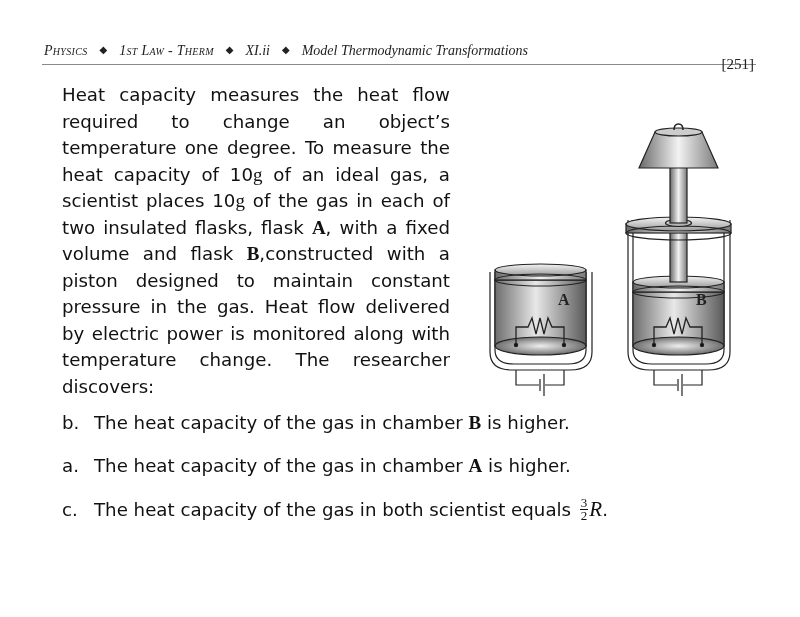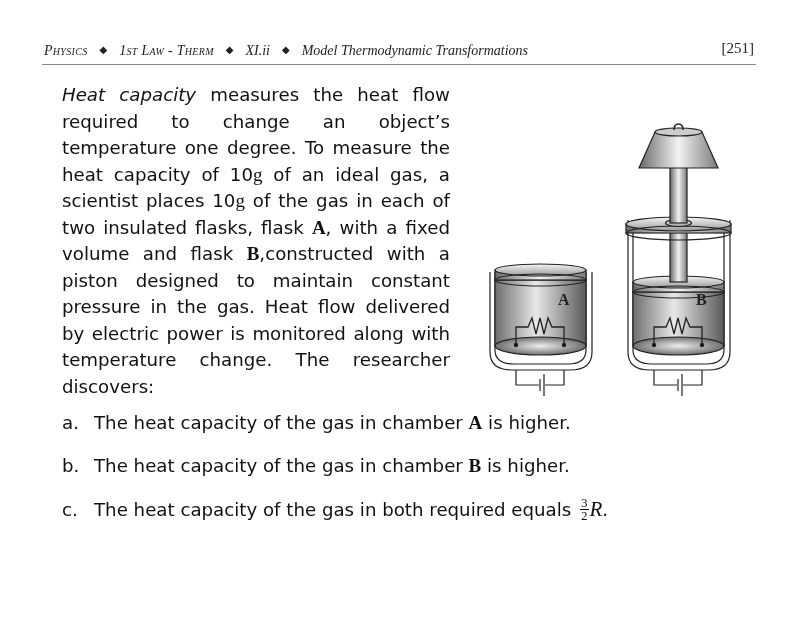--- a/index.html
+++ b/index.html
@@ -7,27 +7,27 @@
   .header {
     position: absolute; left: 42px; top: 40px; width: 714px; height: 24px;
     font-family: "Liberation Serif", "DejaVu Serif", serif; font-style: italic;
     font-size: 14px; color: #222;
     border-bottom: 1.5px solid #8a8a8a;
     text-align: center;
   }
   .header .crumbs { position: absolute; left: 2px; top: 3px; white-space: nowrap; }
   .header .sc { font-variant: small-caps; letter-spacing: 0.3px; }
   .header .sep { font-style: normal; font-size: 10px; margin: 0 12px; position: relative; top: -2px; }
-  .header .page { position: absolute; right: 2px; top: 0; font-style: normal; font-size: 15px; margin-left: 7px; }
+  .header .page { position: absolute; right: 2px; top: 16px; font-style: normal; font-size: 15px; margin-left: 7px; }
   .body-text {
     position: absolute; left: 62px; top: 82px; width: 388px;
     font-family: "DejaVu Sans", sans-serif; font-size: 18.2px; line-height: 26.5px;
     text-align: justify; color: #111;
   }
-  .body-text .em { font-style: italic; }
+  .body-text .em { }
   .serif { font-family: "Liberation Serif", "DejaVu Serif", serif; font-size: 19px; }
   .serif-b { font-family: "Liberation Serif", "DejaVu Serif", serif; font-weight: bold; font-size: 19px; }
   .figure { position: absolute; left: 482px; top: 120px; width: 290px; height: 280px; }
   .options { position: absolute; left: 62px; top: 408px; width: 640px;
     font-family: "DejaVu Sans", sans-serif; font-size: 18.2px; color: #111; }
   .option { height: 43px; line-height: 30px; white-space: nowrap; }
   .option .letter { display: inline-block; width: 32px; }
   .frac { display: inline-block; vertical-align: middle; text-align: center;
     font-family: "Liberation Serif", serif; font-size: 13px; line-height: 12px; margin: 0 1px 0 3px; position: relative; top: -2px; }
   .frac span { display: block; }
@@ -115,21 +115,21 @@
       <polyline points="220,250 220,265 201,265" fill="none"></polyline>
       <line x1="196" y1="259" x2="196" y2="271" stroke-width="1.2"></line>
       <line x1="200" y1="254" x2="200" y2="276" stroke-width="1.2"></line>
     </g>
     <text x="214" y="185" font-family="Liberation Serif, serif" font-weight="bold" font-size="16" fill="#222">B</text>
   </svg>
 </div>
 
 <div class="options">
   <div class="option">
+    <span class="letter">b.</span><span>The heat capacity of the gas in chamber </span><span class="serif-b">B</span><span> is higher.</span>
+  </div>
+  <div class="option">
     <span class="letter">a.</span><span>The heat capacity of the gas in chamber </span><span class="serif-b">A</span><span> is higher.</span>
   </div>
   <div class="option">
-    <span class="letter">b.</span><span>The heat capacity of the gas in chamber </span><span class="serif-b">B</span><span> is higher.</span>
-  </div>
-  <div class="option">
-    <span class="letter">c.</span><span>The heat capacity of the gas in both required equals </span><span class="frac"><span class="num">3</span><span>2</span></span><span class="r">R</span><span>.</span>
+    <span class="letter">c.</span><span>The heat capacity of the gas in both scientist equals </span><span class="frac"><span class="num">3</span><span>2</span></span><span class="r">R</span><span>.</span>
   </div>
 </div>
 
 </body></html>

